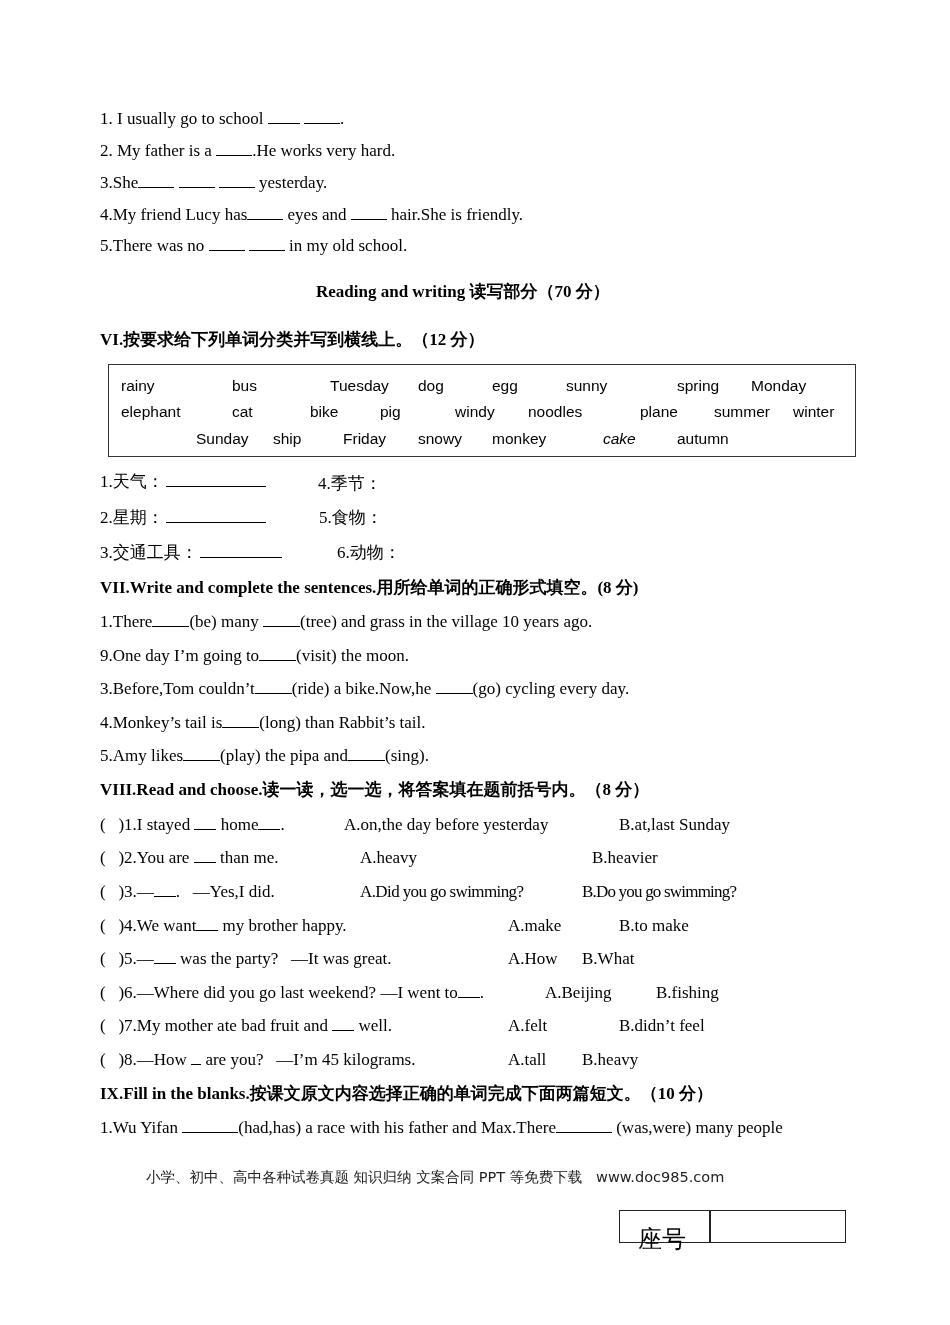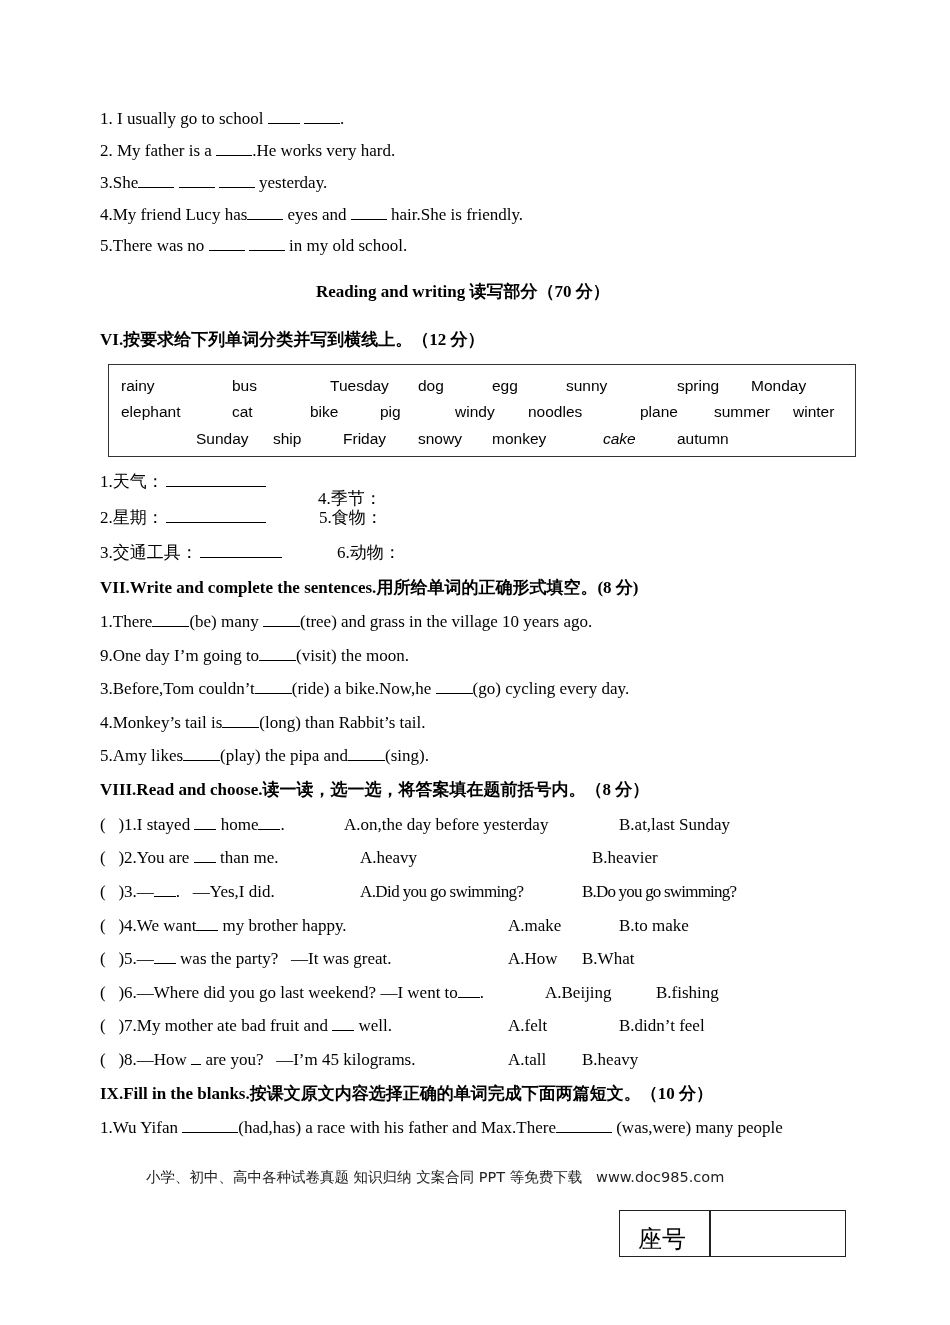--- a/index.html
+++ b/index.html
@@ -4,21 +4,21 @@
   <style>
     html, body { margin:0; padding:0; background:#ffffff; }
     body { width:950px; height:1325px; position:relative; overflow:hidden; color:#000; }
     .serif { font-family:"Liberation Serif","DejaVu Serif",serif; font-size:17px; }
     .sans { font-family:"Liberation Sans","DejaVu Sans",sans-serif; font-size:15.5px; }
     .line { position:absolute; white-space:pre; line-height:20px; }
     .bold { font-weight:bold; }
     .blank { display:inline-block; border-bottom:1.2px solid #000; height:14px; vertical-align:baseline; }
     .word { position:absolute; white-space:pre; }
     .wordbox { position:absolute; left:108px; top:364px; width:748px; height:93px; border:1.5px solid #333; box-sizing:border-box; }
-    .seatbox { position:absolute; left:619px; top:1210px; width:227px; height:47px; border:1.5px solid #222; box-sizing:border-box; }
+    .seatbox { position:absolute; left:619px; top:1210px; width:227px; height:33px; border:1.5px solid #222; box-sizing:border-box; }
     .seatdiv { position:absolute; left:89px; top:0; width:1.5px; height:100%; background:#222; }
     .seatlabel { position:absolute; left:18px; top:14px; font-family:"DejaVu Serif",serif; font-size:24px; line-height:28px; }
     .footer { position:absolute; left:146px; top:1168px; font-family:"DejaVu Sans",sans-serif; font-size:14.5px; color:#222; white-space:pre; }
   </style>
 </head>
 <body>
 
 <div class="line serif" style="left:100px; top:109px;"><span>1. I usually go to school </span><span class="blank" style="width:32px"></span><span> </span><span class="blank" style="width:36px"></span><span>.</span></div>
 <div class="line serif" style="left:100px; top:141px;"><span>2. My father is a </span><span class="blank" style="width:36px"></span><span>.He works very hard.</span></div>
 <div class="line serif" style="left:100px; top:173px;"><span>3.She</span><span class="blank" style="width:36px"></span><span> </span><span class="blank" style="width:36px"></span><span> </span><span class="blank" style="width:36px"></span><span> yesterday.</span></div>
@@ -55,21 +55,21 @@
   <span class="word" style="left:343px; top:430px;">Friday</span>
   <span class="word" style="left:418px; top:430px;">snowy</span>
   <span class="word" style="left:492px; top:430px;">monkey</span>
   <span class="word" style="left:603px; top:430px;font-style:italic;">cake</span>
   <span class="word" style="left:677px; top:430px;">autumn</span>
 </div>
 
 <div class="line serif" style="left:100px; top:472px;"><span>1.天气：</span><span class="blank" style="width:100px; margin-left:2px;"></span></div>
 <div class="line serif" style="left:100px; top:508px;"><span>2.星期：</span><span class="blank" style="width:100px; margin-left:2px;"></span></div>
 <div class="line serif" style="left:100px; top:543px;"><span>3.交通工具：</span><span class="blank" style="width:82px; margin-left:2px;"></span></div>
-<div class="line serif" style="left:318px; top:489px;text-align:center;">4.季节：</div>
+<div class="line serif" style="left:318px; top:474px;text-align:center;">4.季节：</div>
 <div class="line serif" style="left:319px; top:508px;">5.食物：</div>
 <div class="line serif" style="left:337px; top:543px;">6.动物：</div>
 
 <div class="line serif bold" style="left:100px; top:578px;"><span>VII.Write and complete the sentences.</span><span>用所给单词的正确形式填空。(8 分)</span></div>
 <div class="line serif" style="left:100px; top:612px;"><span>1.There</span><span class="blank" style="width:37px"></span><span>(be) many </span><span class="blank" style="width:37px"></span><span>(tree) and grass in the village 10 years ago.</span></div>
 <div class="line serif" style="left:100px; top:646px;"><span>9.One day I’m going to</span><span class="blank" style="width:37px"></span><span>(visit) the moon.</span></div>
 <div class="line serif" style="left:100px; top:679px;"><span>3.Before,Tom couldn’t</span><span class="blank" style="width:37px"></span><span>(ride) a bike.Now,he </span><span class="blank" style="width:37px"></span><span>(go) cycling every day.</span></div>
 <div class="line serif" style="left:100px; top:713px;"><span>4.Monkey’s tail is</span><span class="blank" style="width:37px"></span><span>(long) than Rabbit’s tail.</span></div>
 <div class="line serif" style="left:100px; top:746px;"><span>5.Amy likes</span><span class="blank" style="width:37px"></span><span>(play) the pipa and</span><span class="blank" style="width:37px"></span><span>(sing).</span></div>
 

